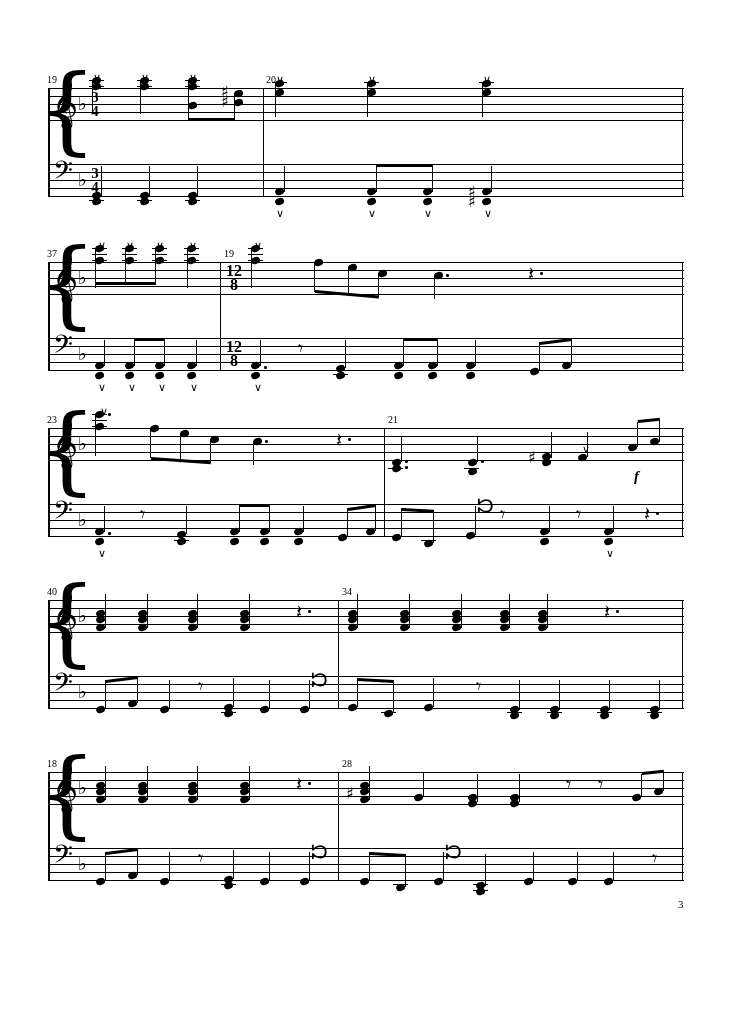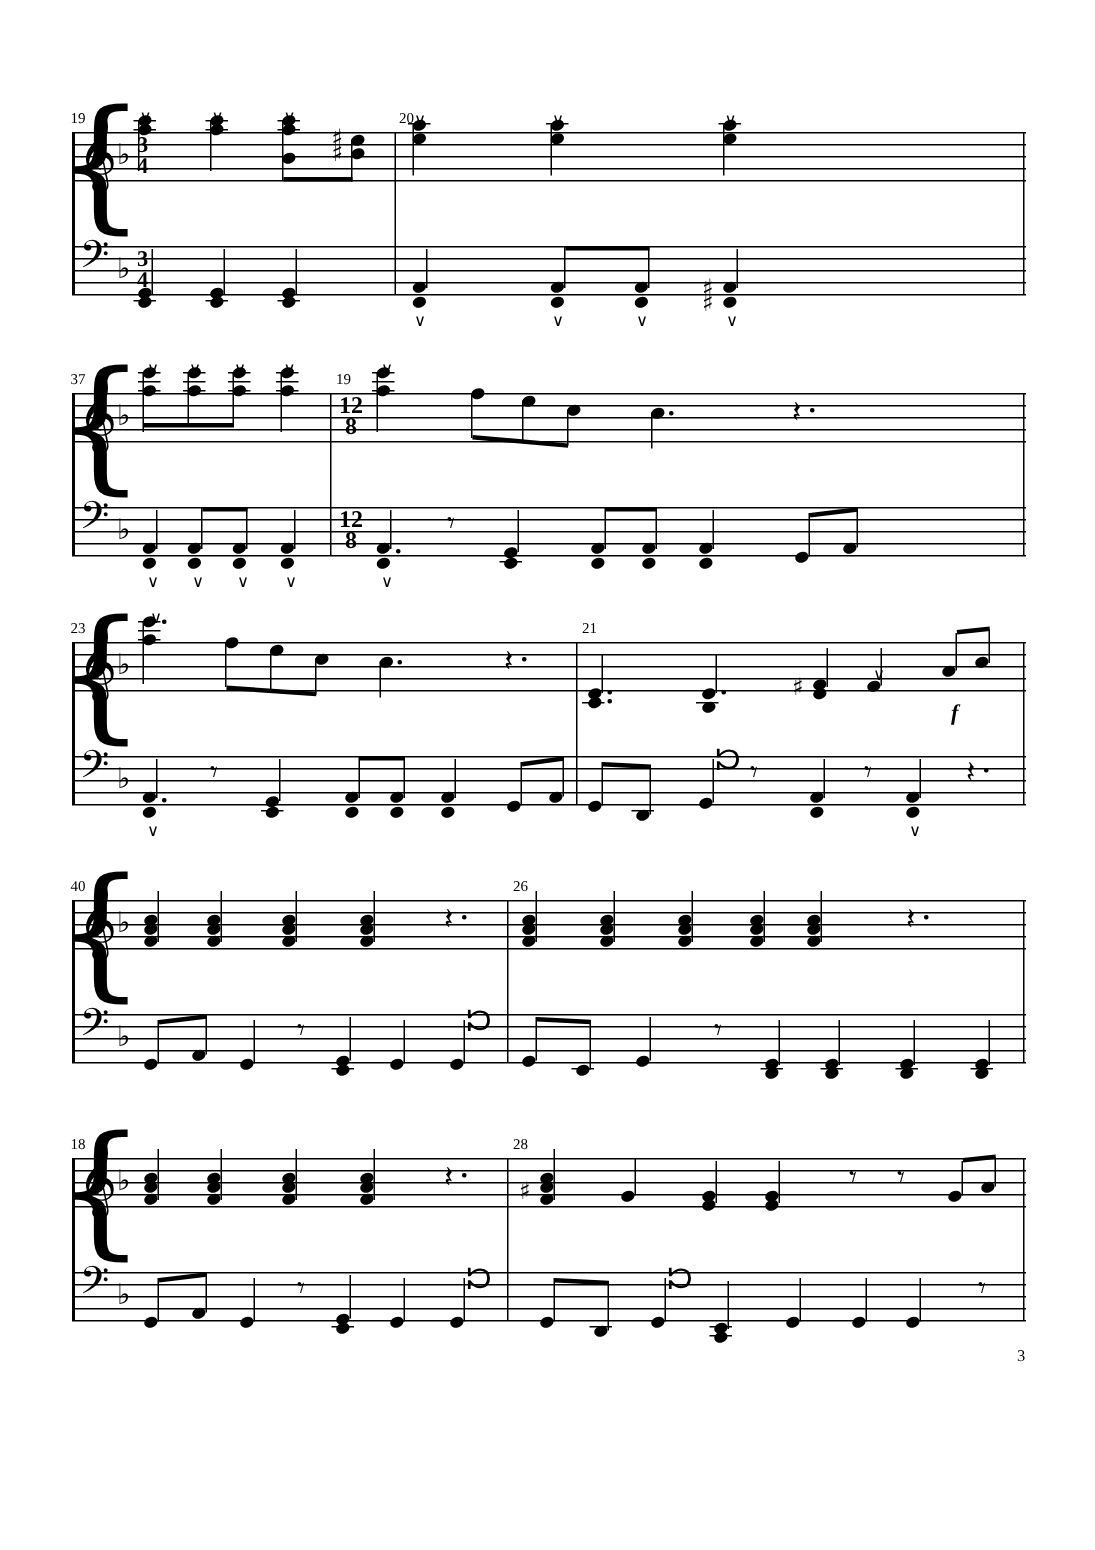--- a/index.html
+++ b/index.html
@@ -684,21 +684,21 @@
 
       <div class="nh" style="left:212px; top:106px;"></div>
       <div class="stem" style="left:221px; top:80px; height:29px;"></div>
 
       <div class="nh" style="left:252px; top:106px;"></div>
       <div class="stem" style="left:261px; top:80px; height:29px;"></div>
       <div class="flag" style="left:262px; top:70px;">𝈀</div>
     </div>
 
     <div class="barline" style="left:290px; top:0px; height:108px;"></div>
-    <div class="measnum" style="left:294px; top:-14px;">26</div>
+    <div class="measnum" style="left:294px; top:-14px;">34</div>
 
     <div>
       <div class="nh" style="left:300px; top:16px;"></div>
       <div class="nh" style="left:300px; top:24px;"></div>
       <div class="nh" style="left:300px; top:10px;"></div>
       <div class="stem" style="left:309px; top:-6px; height:34px;"></div>
 
       <div class="nh" style="left:352px; top:16px;"></div>
       <div class="nh" style="left:352px; top:24px;"></div>
       <div class="nh" style="left:352px; top:10px;"></div>

